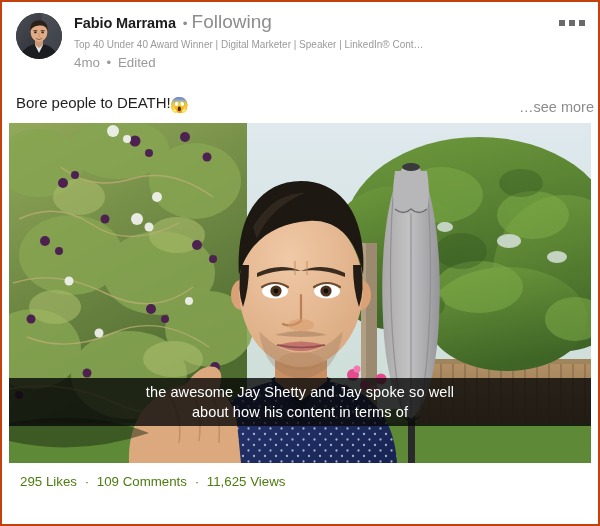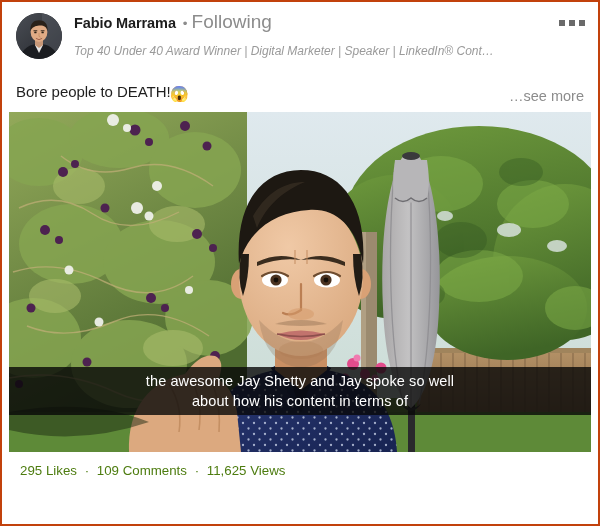--- a/index.html
+++ b/index.html
@@ -69,29 +69,28 @@
     font-size: 13.5px;
     margin: 0 4px 0 7px;
   }
   .following-label {
     color: #8c8c8c;
     font-size: 19px;
     text-align: right;
   }
 
   .headline {
-    margin-top: 11px;
-    font-size: 12px;
+    margin-top: 4px;
+    font-size: 10px;
     color: #9a9a9a;
     line-height: 17px;
     white-space: nowrap;
     overflow: hidden;
     text-overflow: clip;
     max-width: 470px;
-    font-style: italic;
   }
 
   .meta-row {
     margin-top: 1px;
     font-size: 13.3px;
     color: #9a9a9a;
     line-height: 17px;
     white-space: nowrap;
   }
   .meta-dot {
@@ -131,21 +130,21 @@
   .post-line.spaced {
     margin-top: 21px;
   }
   .emoji {
     font-size: 15px;
     display: inline-block;
     vertical-align: -2px;
   }
   .see-more {
     position: absolute;
-    right: 14px;
+    right: 4px;
     bottom: 0;
     font-size: 14.5px;
     color: #8c8c8c;
     cursor: pointer;
     background: #fff;
     padding-left: 6px;
   }
 
   
   .video-wrap {
@@ -240,20 +239,25 @@
       </svg>
     </div>
 
     <div class="identity">
       <div class="name-row">
         <span class="author-name">Fabio Marrama</span>
         <span class="follow-sep">•</span>
         <span class="following-label">Following</span>
       </div>
       <div class="headline">Top 40 Under 40 Award Winner | Digital Marketer | Speaker | LinkedIn® Cont…</div>
+      <div class="meta-row">
+        <span>4mo</span>
+        <span class="meta-dot">•</span>
+        <span>Edited</span>
+      </div>
     </div>
 
     <div class="more-menu" title="More">
       <i></i>
       <i></i>
       <i></i>
     </div>
   </div>
 
   <div class="post-body">

